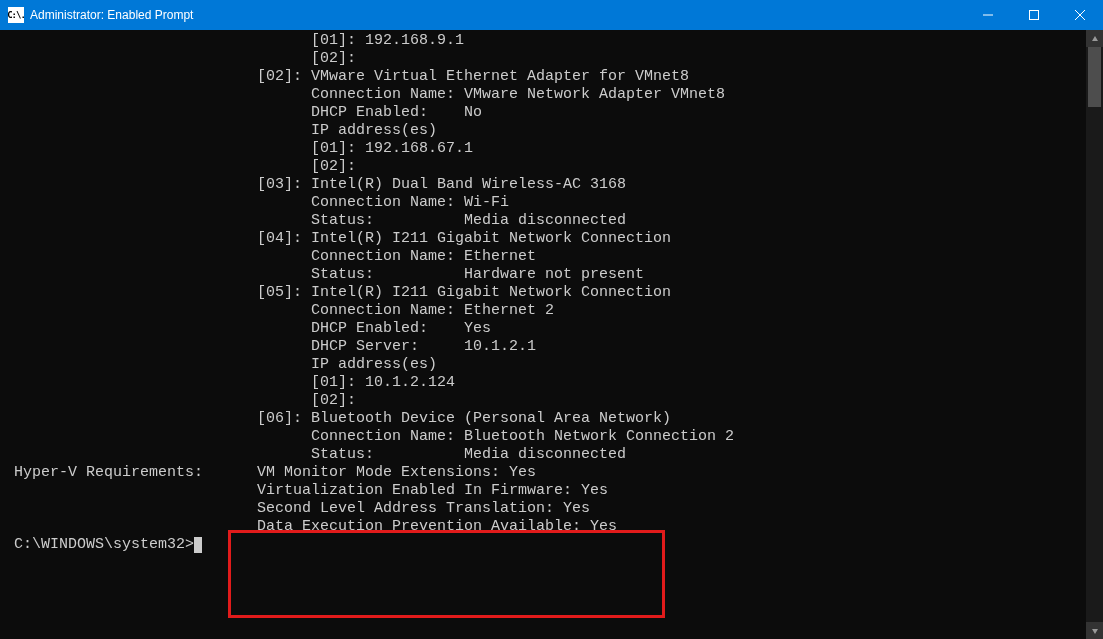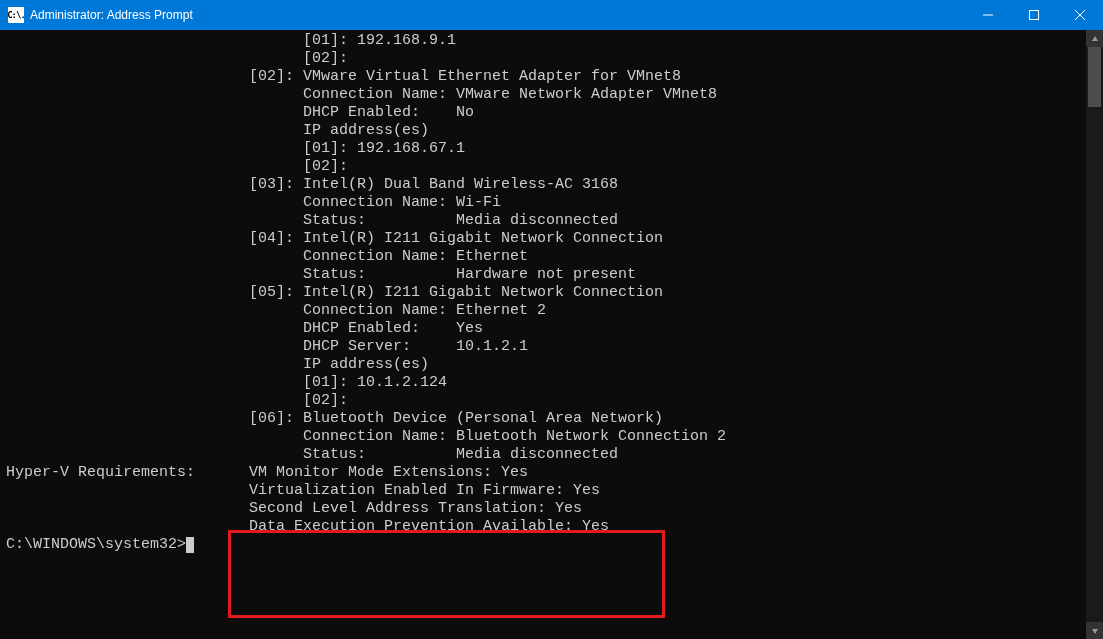--- a/index.html
+++ b/index.html
@@ -52,21 +52,21 @@
   .terminal {
     position: relative;
     width: 100%;
     height: calc(100% - 30px);
     background: #0c0c0c;
     color: #cccccc;
     font-family: Consolas, "Courier New", monospace;
     font-size: 15px;
     line-height: 18px;
     white-space: pre;
-    padding: 2px 0 0 6px;
+    padding: 2px 0 0 14px;
     overflow: hidden;
   }
   .scrollbar {
     position: absolute;
     right: 0;
     top: 30px;
     bottom: 0;
     width: 17px;
     background: #2a2a2a;
     display: flex;
@@ -109,21 +109,21 @@
     background: #cccccc;
     vertical-align: text-bottom;
     margin-left: 0;
   }
 </style>
 </head>
 <body>
 
 <div class="titlebar">
   <div class="icon-box">C:\.</div>
-  <div class="title">Administrator: Address Prompt</div>
+  <div class="title">Administrator: Enabled Prompt</div>
   <div class="spacer"></div>
   <div class="win-controls">
     <div class="win-btn">
       <svg width="10" height="10">
           <line x1="0" y1="5" x2="10" y2="5" stroke-width="1"></line>
         </svg>
     </div>
     <div class="win-btn">
       <svg width="10" height="10">
           <rect x="0.5" y="0.5" width="9" height="9" fill="none" stroke-width="1"></rect>

